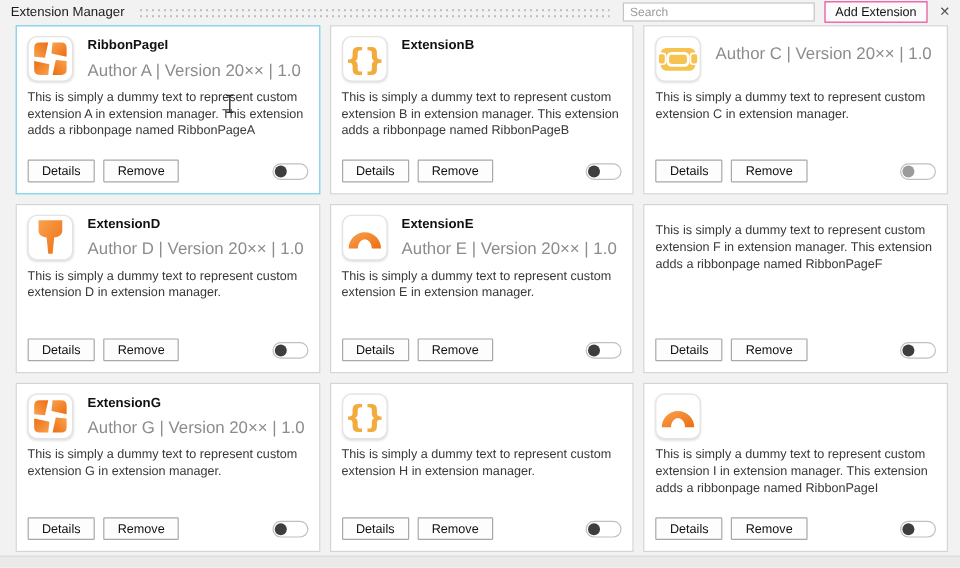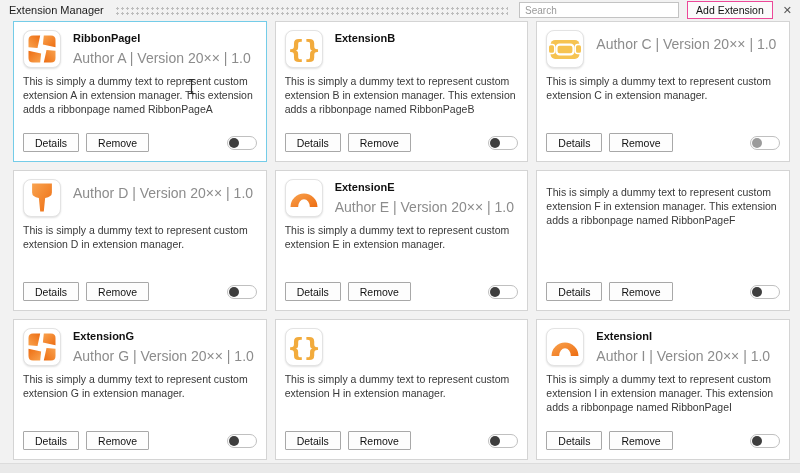--- a/index.html
+++ b/index.html
@@ -146,20 +146,21 @@
             <defs>
               <linearGradient id="og" x1="0" y1="0" x2="1" y2="1">
                 <stop offset="0" stop-color="#f9a34f"></stop>
                 <stop offset="1" stop-color="#ed6d12"></stop>
               </linearGradient>
             </defs>
             <path fill="url(#og)" d="M9 4 h22 v10 q0 5 -7.5 6 l-1.5 15 h-4 l-1.5 -15 Q9 19 9 14 z"></path>
           </svg>
         </div>
       <div class="head-text">
+        <div class="ext-title">ExtensionD</div>
         <div class="ext-author">Author D | Version 20×× | 1.0</div>
       </div>
     </div>
     <div class="ext-desc">This is simply a dummy text to represent custom extension D in extension manager.</div>
     <div class="card-footer">
       <button class="btn">Details</button>
       <button class="btn">Remove</button>
       <div class="toggle">
         <div class="knob"></div>
       </div>
@@ -263,24 +264,20 @@
           <svg viewBox="0 0 40 40">
             <defs>
               <linearGradient id="og" x1="0" y1="0" x2="1" y2="1">
                 <stop offset="0" stop-color="#f9a34f"></stop>
                 <stop offset="1" stop-color="#ed6d12"></stop>
               </linearGradient>
             </defs>
             <path fill="url(#og)" d="M5 30 A15 15 0 0 1 35 30 L26.5 30 A6.5 8.5 0 0 0 13.5 30 Z"></path>
           </svg>
         </div>
-      <div class="head-text">
-        <div class="ext-title">ExtensionI</div>
-        <div class="ext-author">Author I | Version 20×× | 1.0</div>
-      </div>
     </div>
     <div class="ext-desc">This is simply a dummy text to represent custom extension I in extension manager. This extension adds a ribbonpage named RibbonPageI</div>
     <div class="card-footer">
       <button class="btn">Details</button>
       <button class="btn">Remove</button>
       <div class="toggle">
         <div class="knob"></div>
       </div>
     </div>
   </div>

